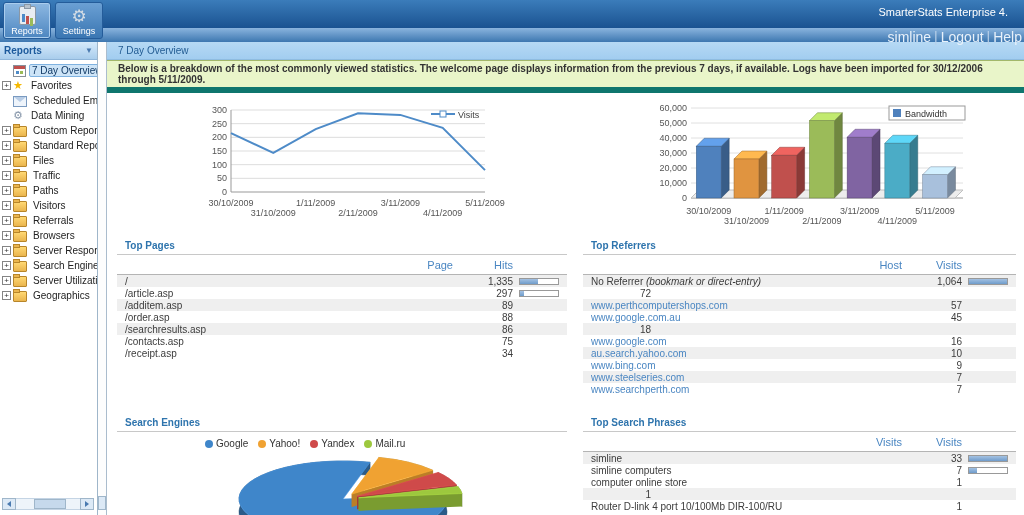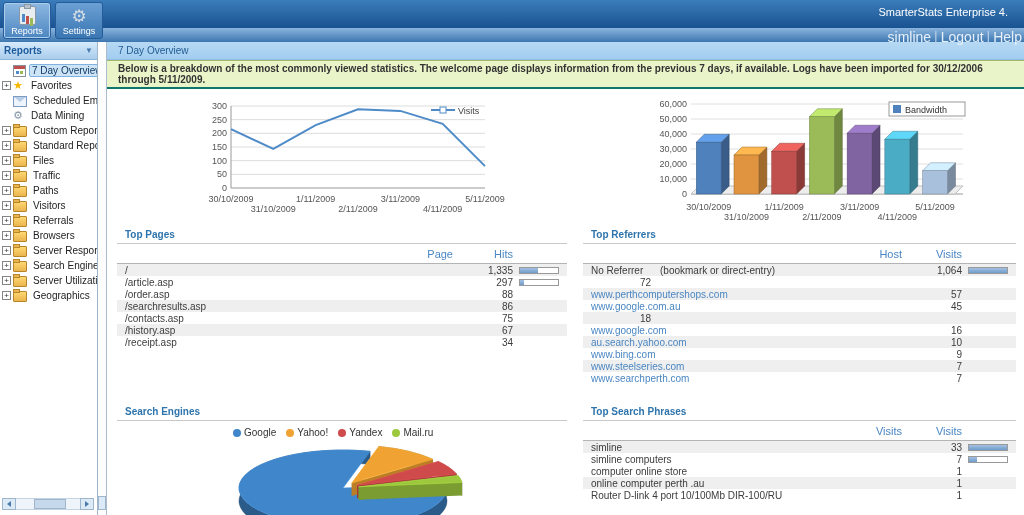--- a/index.html
+++ b/index.html
@@ -55,47 +55,47 @@
   .tri-r{width:0;height:0;border-top:3px solid transparent;border-bottom:3px solid transparent;border-left:4px solid #4a7ab0;}
   .sb-track{flex:1;background:#eef4fa;border-top:1px solid #c4d4e4;border-bottom:1px solid #c4d4e4;position:relative;}
   .sb-thumb{position:absolute;left:28%;width:30px;top:0;bottom:0;background:#c6d9ec;border:1px solid #9fb6ca;cursor:pointer;}
   .splitter{width:8px;background:#fdfdfd;border-right:1px solid #aabccd;flex:none;cursor:col-resize;position:relative;}
   .splitter .grip{position:absolute;bottom:5px;left:0;right:0;height:12px;background:#dce9f6;border:1px solid #9fb6ca;}
 
   
   .content{flex:1;overflow:hidden;background:#fff;}
   .content-titlebar{height:17px;background:linear-gradient(#b6d9f4,#a2cdf0);border-bottom:1px solid #8fbce0;
                     color:#235c93;display:flex;align-items:center;padding:0 11px;}
-  .notice{background:#e9f5c9;border-top:1px solid #a3b86a;border-bottom:2px solid #0f766e;
+  .notice{background:#e9f5c9;border-top:1px solid #a3b86a;border-bottom:6px solid #0f766e;
           color:#333;font-weight:bold;padding:2px 11px;}
   .charts-row{display:flex;height:128px;margin-top:5px;}
   .chart-slot-left{width:474px;flex:none;}
   .chart-slot-right{flex:1;}
   #line-chart{margin-left:88px;}
   #bar-chart{margin-left:66px;}
   svg{overflow:visible;display:block;}
 
   .cols{display:flex;padding:0 8px 0 10px;gap:16px;}
   .col-l{width:450px;flex:none;}
   .col-r{flex:1;}
-  .section{margin-top:5px;}
+  .section{margin-top:12px;}
   .section-title{color:#2e74ad;font-weight:bold;padding:2px 8px 3px;border-bottom:1px solid #c8c8c8;}
   .thead{display:flex;align-items:center;color:#4a86c2;font-size:11px;padding:4px 8px 3px;border-bottom:1px solid #b4b4b4;}
   .thead .c1{flex:1;text-align:right;}
   .thead .c2{width:60px;text-align:right;margin-right:46px;}
   .trow{display:flex;align-items:center;height:12px;padding:0 8px;color:#3c3c3c;}
   .trow.alt{background:#efefef;}
   .trow .c1{flex:1;white-space:nowrap;overflow:hidden;}
-  .trow .c1 .note{padding-left:14px;}
+  .trow .c1 .note{font-style:italic;}
   .trow .c1.lnk{color:#4a86c2;cursor:pointer;}
   .trow .c2{width:60px;text-align:right;flex:none;}
   .trow .cbar{width:40px;margin-left:6px;flex:none;}
   .minibar{height:7px;border:1px solid #999;background:#fff;box-sizing:border-box;}
   .minibar .fill{height:100%;background:linear-gradient(#a3c1e2,#6f9ccb);}
-  .pie-legend{display:flex;gap:10px;margin:6px 0 0 116px;align-items:flex-start;}
+  .pie-legend{display:flex;gap:10px;margin:6px 0 0 88px;align-items:flex-start;}
   .pie-legend .li{display:flex;align-items:center;gap:3px;color:#333;}
   .pie-legend .dot{width:8px;height:8px;border-radius:50%;}
 </style>
 </head>
 <body>
 
 <div class="hdr-top">
   <div class="nav-tabs">
     <div class="nav-tab sel">
       <span class="icon-clipboard"></span>
@@ -331,38 +331,38 @@
               </div>
               <div class="trow">
                 <span class="c1">/article.asp</span>
                 <span class="c2">297</span>
                 <span class="cbar">
                   <span class="minibar" style="display:block">
                     <span class="fill" style="display:block;width:11%"></span>
                   </span>
                 </span>
               </div>
+              <div class="trow alt">
+                <span class="c1">/additem.asp</span>
+                <span class="c2">89</span>
+                <span class="cbar"></span>
+              </div>
               <div class="trow">
                 <span class="c1">/order.asp</span>
                 <span class="c2">88</span>
                 <span class="cbar"></span>
               </div>
               <div class="trow alt">
                 <span class="c1">/searchresults.asp</span>
                 <span class="c2">86</span>
                 <span class="cbar"></span>
               </div>
               <div class="trow">
                 <span class="c1">/contacts.asp</span>
                 <span class="c2">75</span>
-                <span class="cbar"></span>
-              </div>
-              <div class="trow alt">
-                <span class="c1">/history.asp</span>
-                <span class="c2">67</span>
                 <span class="cbar"></span>
               </div>
               <div class="trow">
                 <span class="c1">/receipt.asp</span>
                 <span class="c2">34</span>
                 <span class="cbar"></span>
               </div>
             </div>
         </div>
       </div>
@@ -498,21 +498,20 @@
                     <span class="fill" style="display:block;width:21%"></span>
                   </span>
                 </span>
               </div>
               <div class="trow">
                 <span class="c1">computer online store</span>
                 <span class="c2">1</span>
                 <span class="cbar"></span>
               </div>
               <div class="trow alt">
-                <span class="c1">online computer perth .au</span>
                 <span class="c2">1</span>
                 <span class="cbar"></span>
               </div>
               <div class="trow">
                 <span class="c1">Router D-link 4 port 10/100Mb DIR-100/RU</span>
                 <span class="c2">1</span>
                 <span class="cbar"></span>
               </div>
             </div>
         </div>

